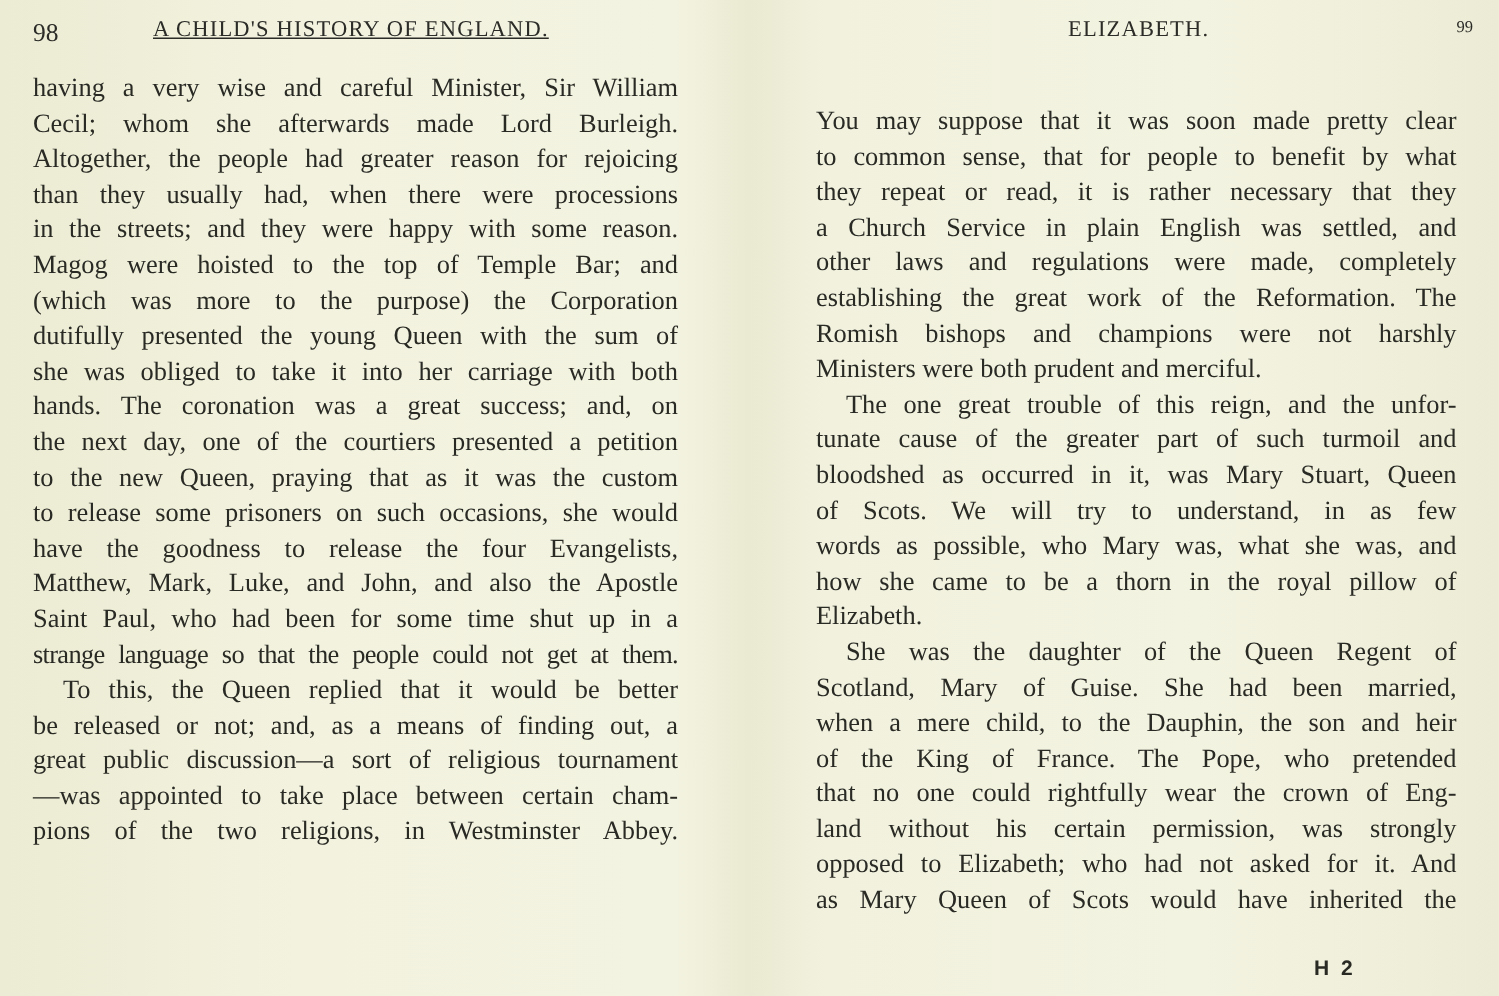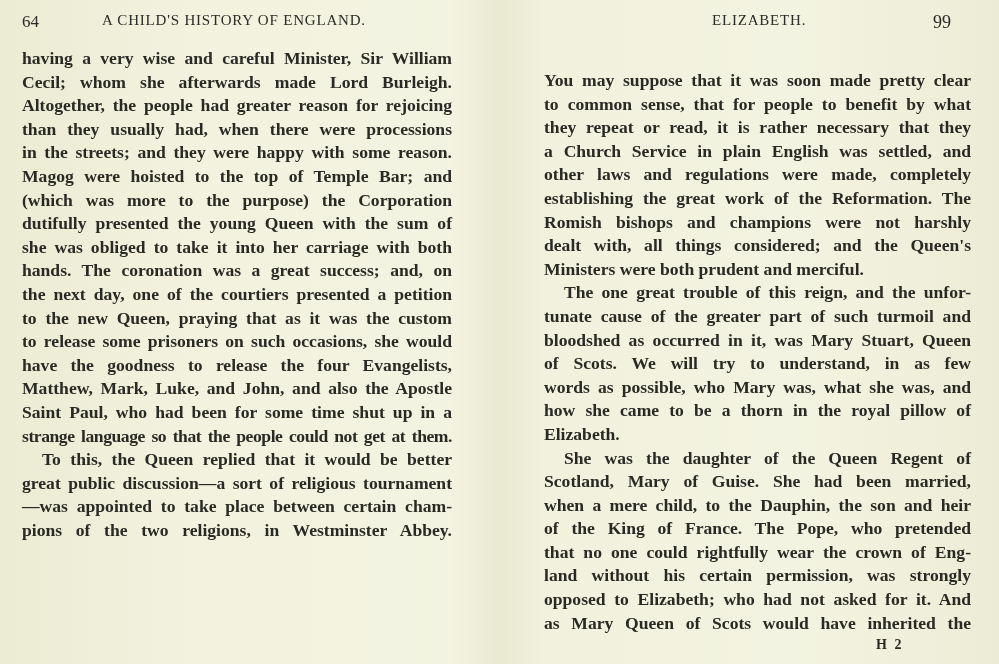--- a/index.html
+++ b/index.html
@@ -16,87 +16,87 @@
     .page { position: absolute; top: 0; height: 664px; }
     .page.left { left: 0; width: 499px; }
     .page.right { left: 499px; width: 500px; }
     .runhead {
       position: absolute; top: 12px; height: 24px;
       font-family: "Liberation Serif", serif;
       font-size: 15px; letter-spacing: 0.8px; color: #2b2b27;
       white-space: nowrap;
     }
     .left .runhead.num { left: 22px; font-size: 17px; letter-spacing: 0; }
-    .left .runhead.title { left: 102px; }
+    .left .runhead.title { left: 102px; text-decoration: underline; }
     .right .runhead.title { left: 213px; }
-    .right .runhead.num { left: 434px; font-size: 18px; letter-spacing: 0; }
+    .right .runhead.num { left: 472px; font-size: 11px; letter-spacing: 0; }
     .body {
       position: absolute; top: 47px;
       font-family: "Liberation Serif", serif;
       font-size: 17.6px; line-height: 23.6px;
       text-align: justify; text-align-last: justify;
       color: #2a2a25;
     }
     .left .body { left: 22px; width: 430px; }
     .right .body { left: 45px; width: 427px; margin-top: 22px; }
-    .line { display: block; height: 23.6px; white-space: nowrap; overflow: visible; font-weight: bold; }
+    .line { display: block; height: 23.6px; white-space: nowrap; overflow: visible; }
     .line.jl { white-space: normal; text-align: justify; text-align-last: justify; }
     .line.last { text-align-last: left; }
     .line.indent { padding-left: 20px; }
     .sig {
       position: absolute; top: 637px; left: 377px;
-      font-family: Liberation Serif, serif; font-size: 14px; font-weight: bold; letter-spacing: 2px;
+      font-family: Liberation Sans, sans-serif; font-size: 14px; font-weight: bold; letter-spacing: 2px;
       color: #2a2a25;
     }
   </style>
 </head>
 <body>
 
 <div class="spread">
 
   <div class="page left">
-    <span class="runhead num">64</span>
+    <span class="runhead num">98</span>
     <span class="runhead title">A CHILD'S HISTORY OF ENGLAND.</span>
     <div class="body">
       <span class="line jl">having a very wise and careful Minister, Sir William</span>
       <span class="line jl">Cecil; whom she afterwards made Lord Burleigh.</span>
       <span class="line jl">Altogether, the people had greater reason for rejoicing</span>
       <span class="line jl">than they usually had, when there were processions</span>
       <span class="line jl">in the streets; and they were happy with some reason.</span>
       <span class="line jl">Magog were hoisted to the top of Temple Bar; and</span>
       <span class="line jl">(which was more to the purpose) the Corporation</span>
       <span class="line jl">dutifully presented the young Queen with the sum of</span>
       <span class="line jl">she was obliged to take it into her carriage with both</span>
       <span class="line jl">hands. The coronation was a great success; and, on</span>
       <span class="line jl">the next day, one of the courtiers presented a petition</span>
       <span class="line jl">to the new Queen, praying that as it was the custom</span>
       <span class="line jl">to release some prisoners on such occasions, she would</span>
       <span class="line jl">have the goodness to release the four Evangelists,</span>
       <span class="line jl">Matthew, Mark, Luke, and John, and also the Apostle</span>
       <span class="line jl">Saint Paul, who had been for some time shut up in a</span>
       <span class="line jl" style="letter-spacing:-0.45px;">strange language so that the people could not get at them.</span>
       <span class="line jl indent">To this, the Queen replied that it would be better</span>
+      <span class="line jl">be released or not; and, as a means of finding out, a</span>
       <span class="line jl">great public discussion—a sort of religious tournament</span>
       <span class="line jl">—was appointed to take place between certain cham-</span>
       <span class="line jl">pions of the two religions, in Westminster Abbey.</span>
     </div>
   </div>
 
   <div class="page right">
     <span class="runhead title">ELIZABETH.</span>
     <span class="runhead num">99</span>
     <div class="body">
       <span class="line jl">You may suppose that it was soon made pretty clear</span>
       <span class="line jl">to common sense, that for people to benefit by what</span>
       <span class="line jl">they repeat or read, it is rather necessary that they</span>
       <span class="line jl">a Church Service in plain English was settled, and</span>
       <span class="line jl">other laws and regulations were made, completely</span>
       <span class="line jl">establishing the great work of the Reformation. The</span>
       <span class="line jl">Romish bishops and champions were not harshly</span>
-      <span class="line jl">dealt with, all things considered; and the Queen's</span>
       <span class="line jl last">Ministers were both prudent and merciful.</span>
       <span class="line jl indent">The one great trouble of this reign, and the unfor-</span>
       <span class="line jl">tunate cause of the greater part of such turmoil and</span>
       <span class="line jl">bloodshed as occurred in it, was Mary Stuart, Queen</span>
       <span class="line jl">of Scots. We will try to understand, in as few</span>
       <span class="line jl">words as possible, who Mary was, what she was, and</span>
       <span class="line jl">how she came to be a thorn in the royal pillow of</span>
       <span class="line jl last">Elizabeth.</span>
       <span class="line jl indent">She was the daughter of the Queen Regent of</span>
       <span class="line jl">Scotland, Mary of Guise. She had been married,</span>

